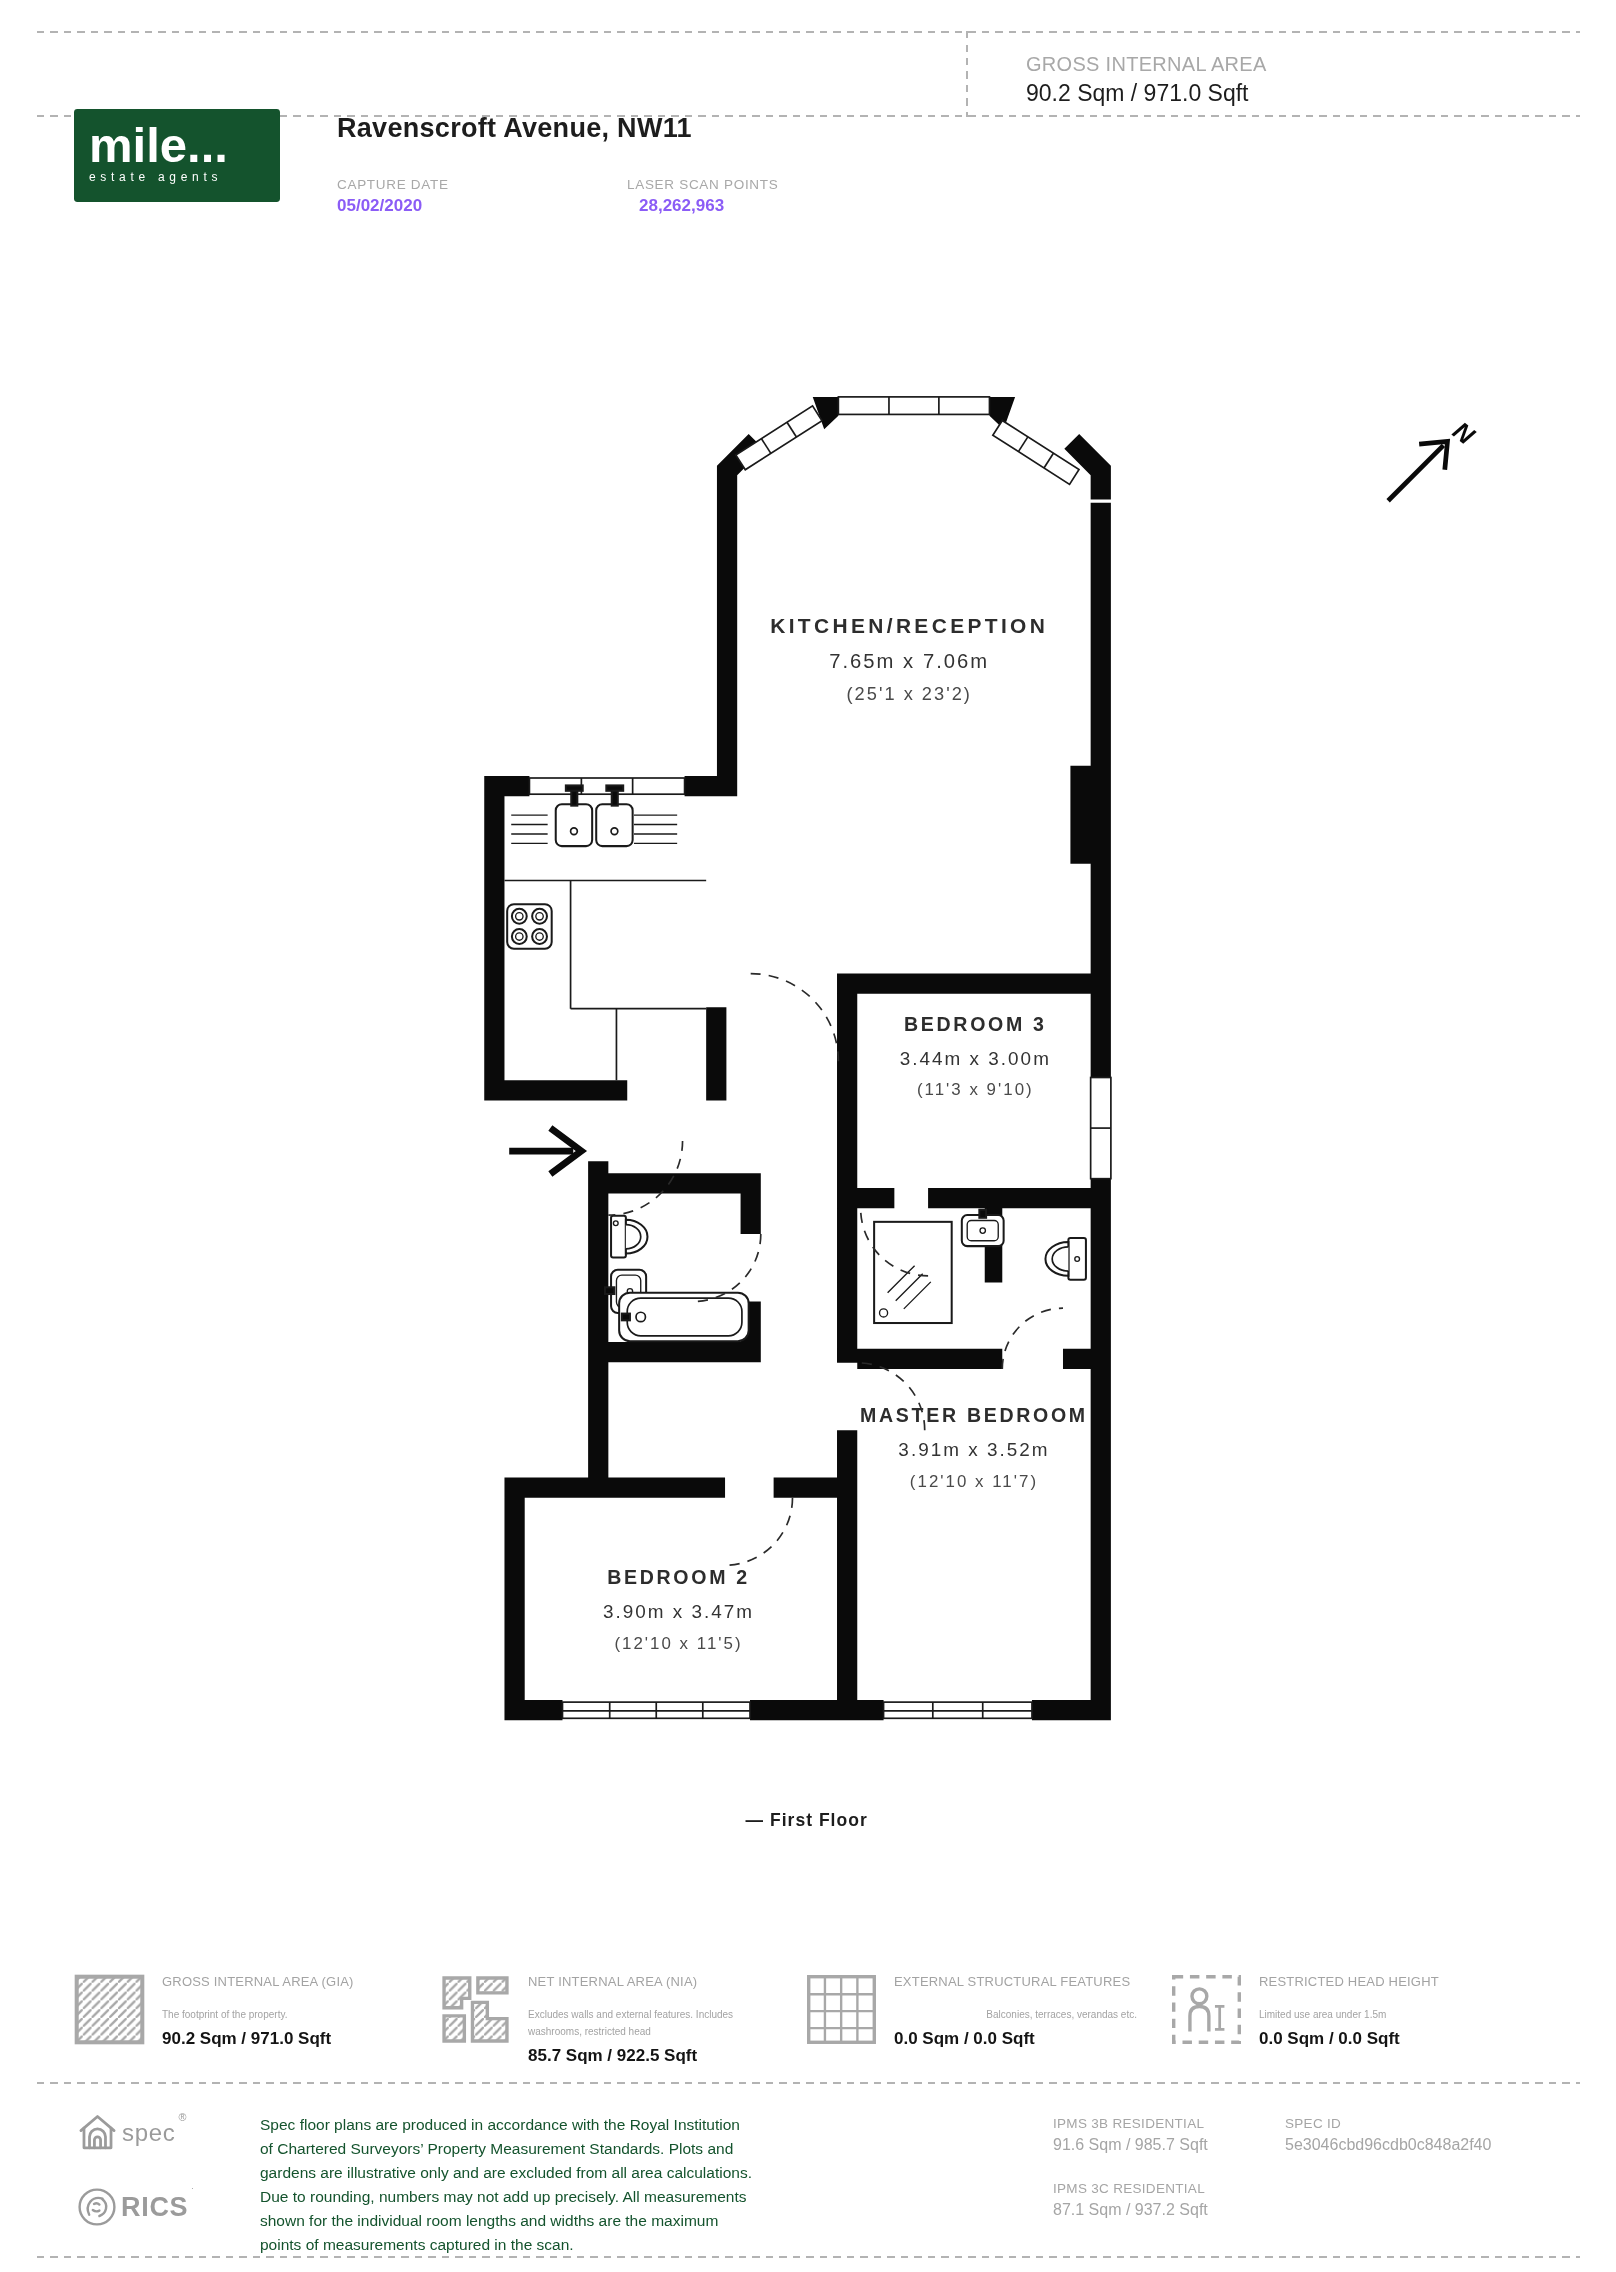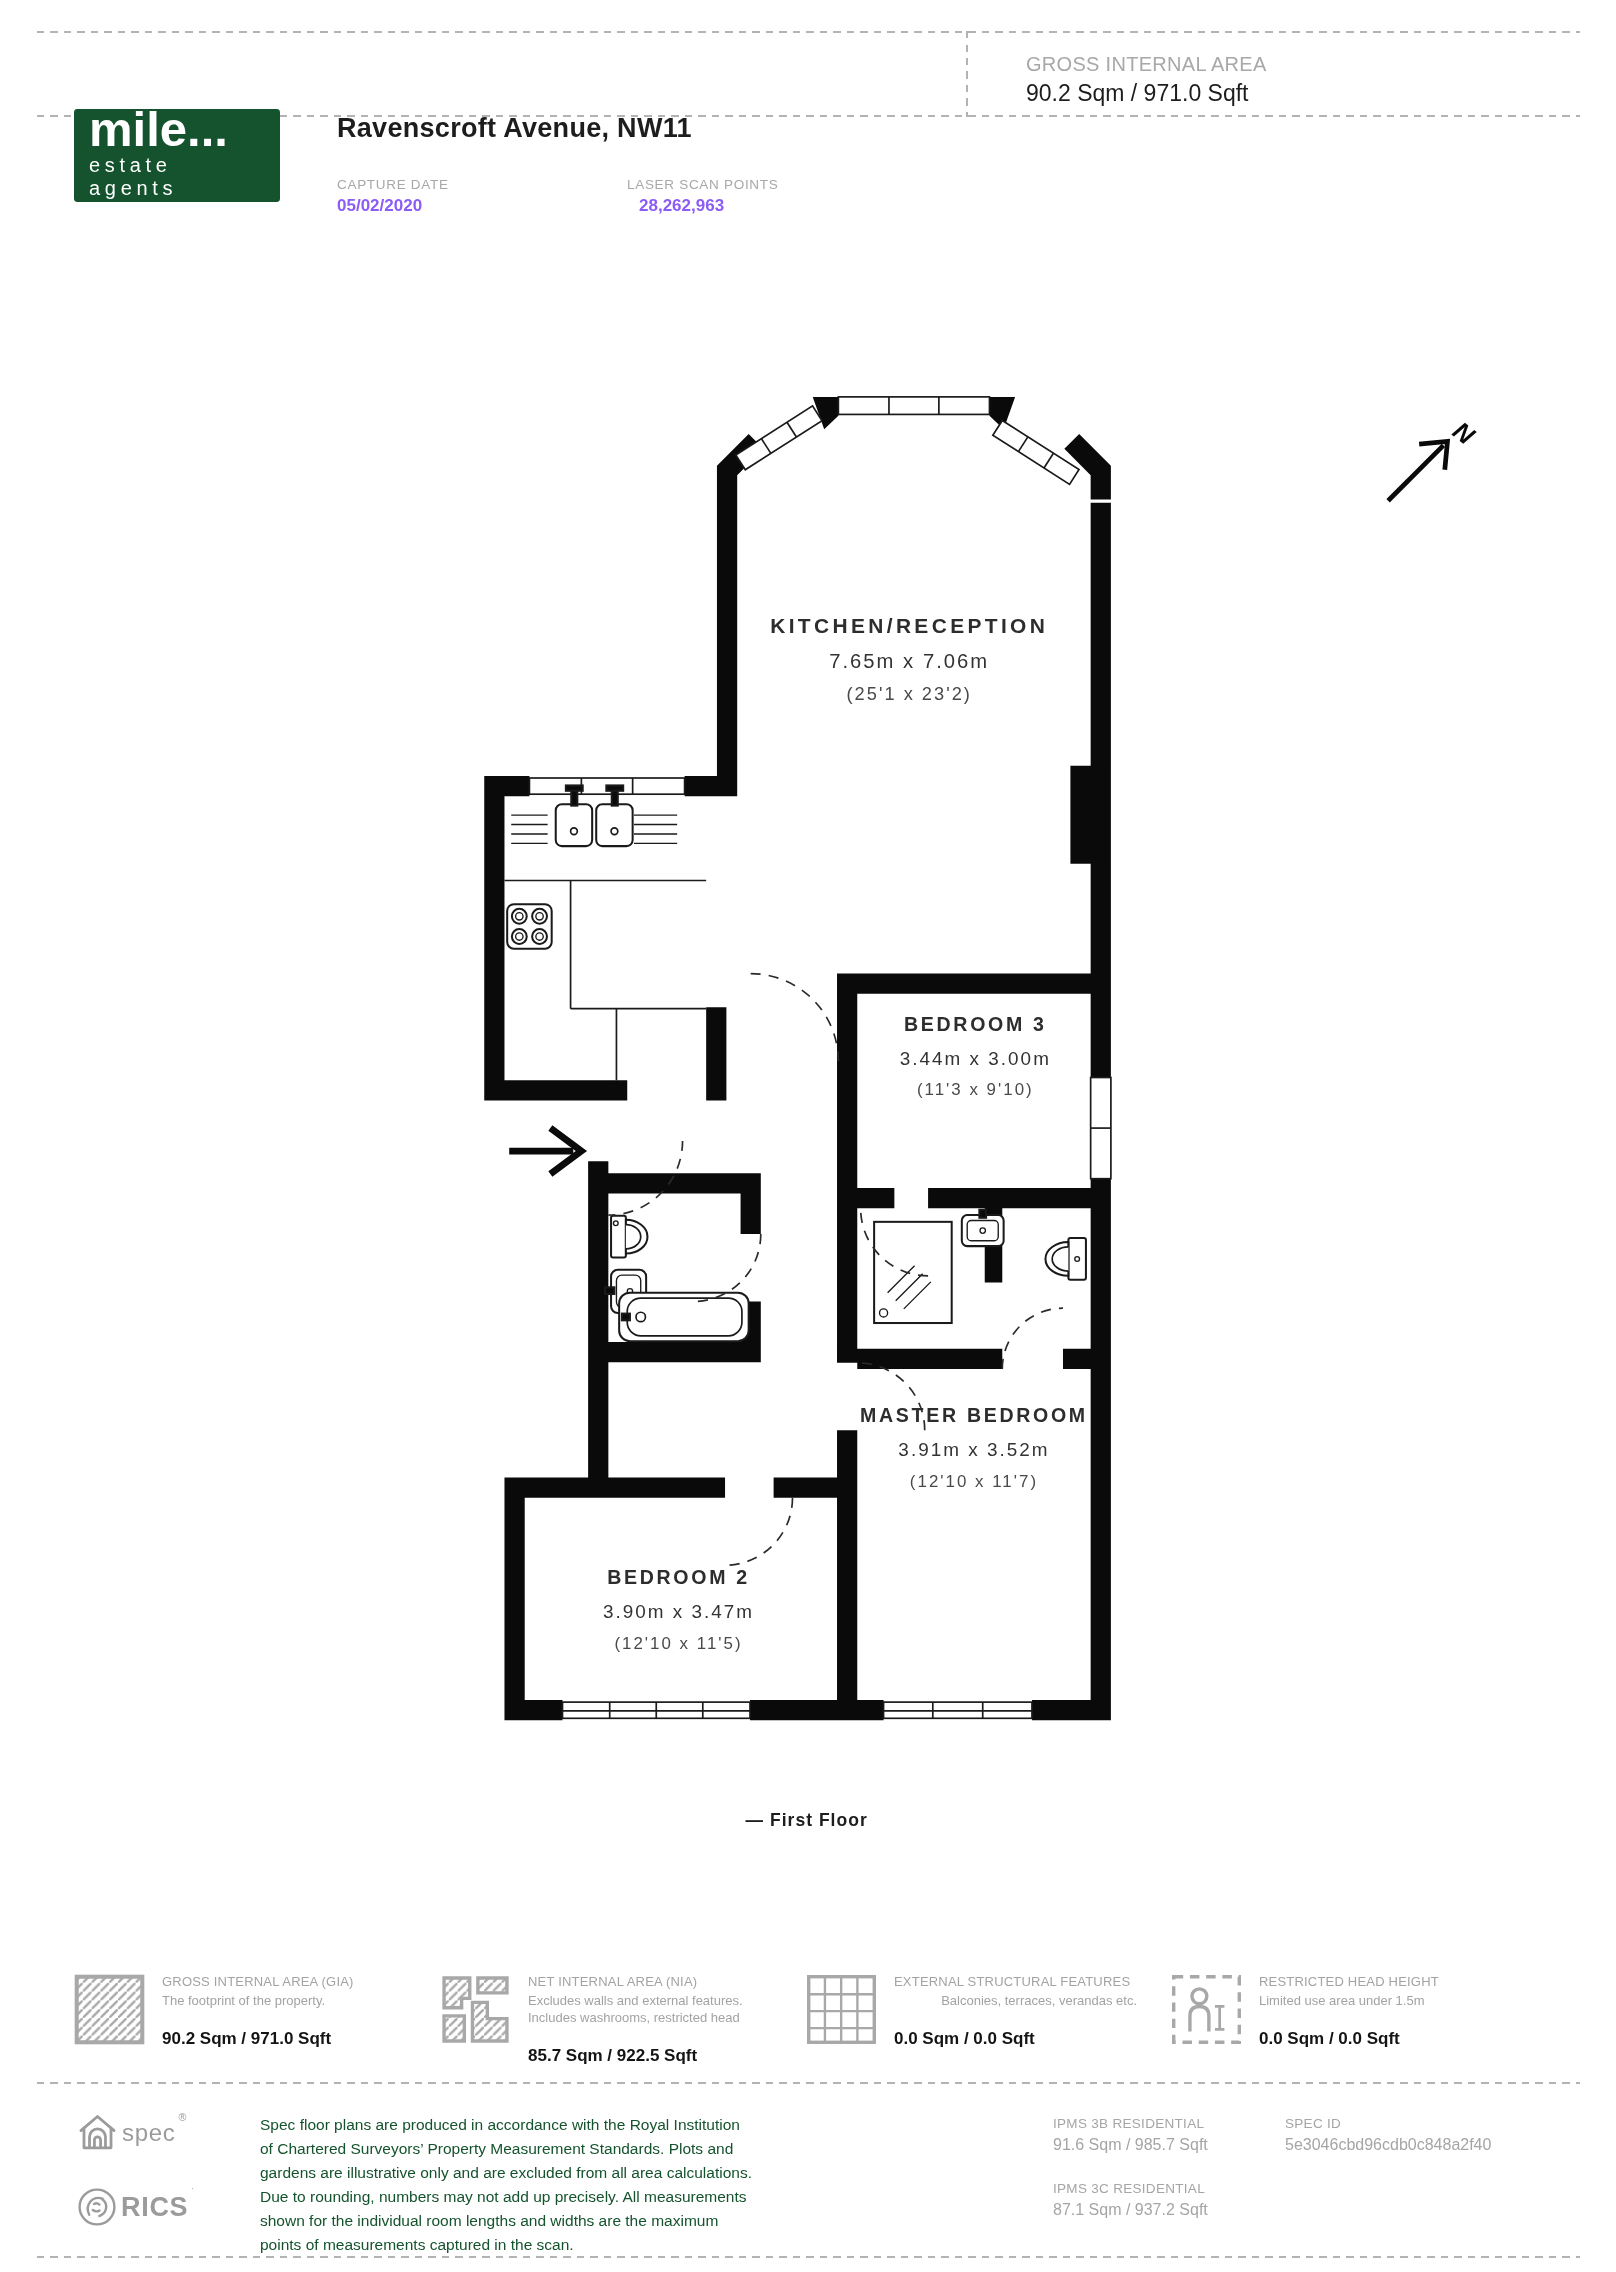--- a/index.html
+++ b/index.html
@@ -9,30 +9,30 @@
   }
   *{box-sizing:border-box;}
   .abs{position:absolute;}
   .hdash{position:absolute;height:2px;left:37px;right:37px;
     background:repeating-linear-gradient(90deg,#b3b3b3 0 7.4px,transparent 7.4px 13.5px);}
   .vdash{position:absolute;width:2px;
     background:repeating-linear-gradient(180deg,#b3b3b3 0 7.4px,transparent 7.4px 13.5px);}
   .logo-box{left:74px;top:109px;width:206px;height:93px;background:#14532d;border-radius:3.4px;
     color:#fff;display:flex;flex-direction:column;justify-content:center;padding:4px 15px 6.7px 15px;}
   .logo-brand{font-size:49px;font-weight:bold;letter-spacing:0px;line-height:43px;}
-  .logo-tag{font-size:20px;letter-spacing:4.7px;margin-top:3px;}
+  .logo-tag{font-size:12px;letter-spacing:4.7px;margin-top:3px;}
   .page-title{left:337px;top:113px;font-size:27px;font-weight:bold;color:#1d1d1d;letter-spacing:0.3px;}
   .meta-label{font-size:13.5px;color:#a8a8a8;letter-spacing:0.7px;}
   .meta-value{font-size:17px;font-weight:bold;color:#8b5cf6;text-align:center;}
   .gia-label{left:1026px;top:53px;font-size:20px;color:#a8a8a8;letter-spacing:0.3px;}
   .gia-value{left:1026px;top:80px;font-size:23px;color:#1d1d1d;}
   .legend-col{position:absolute;top:1974px;width:341px;height:115px;}
   .legend-icon{position:absolute;left:0;top:0;width:71px;height:71px;}
   .legend-title{position:absolute;left:88px;top:0px;font-size:13px;color:#a3a3a3;letter-spacing:0.2px;}
-  .legend-desc{position:absolute;left:88px;top:18px;width:243px;font-size:13px;line-height:17px;color:#a3a3a3;}
+  .legend-desc{position:absolute;left:88px;top:32px;width:243px;font-size:10px;line-height:17px;color:#a3a3a3;}
   .legend-value{position:absolute;left:88px;top:55px;font-size:17px;font-weight:bold;color:#141414;}
   .disclaimer{left:260px;top:2113px;width:493px;font-size:15.5px;line-height:24px;color:#14532d;}
   .foot-label{font-size:13.5px;color:#a5a5a5;letter-spacing:0.3px;}
   .foot-value{font-size:16px;color:#a5a5a5;}
   svg text{font-family:"Liberation Sans", sans-serif;}
 </style>
 </head>
 <body>
 
 <div class="hdash" style="top:31px;"></div>

